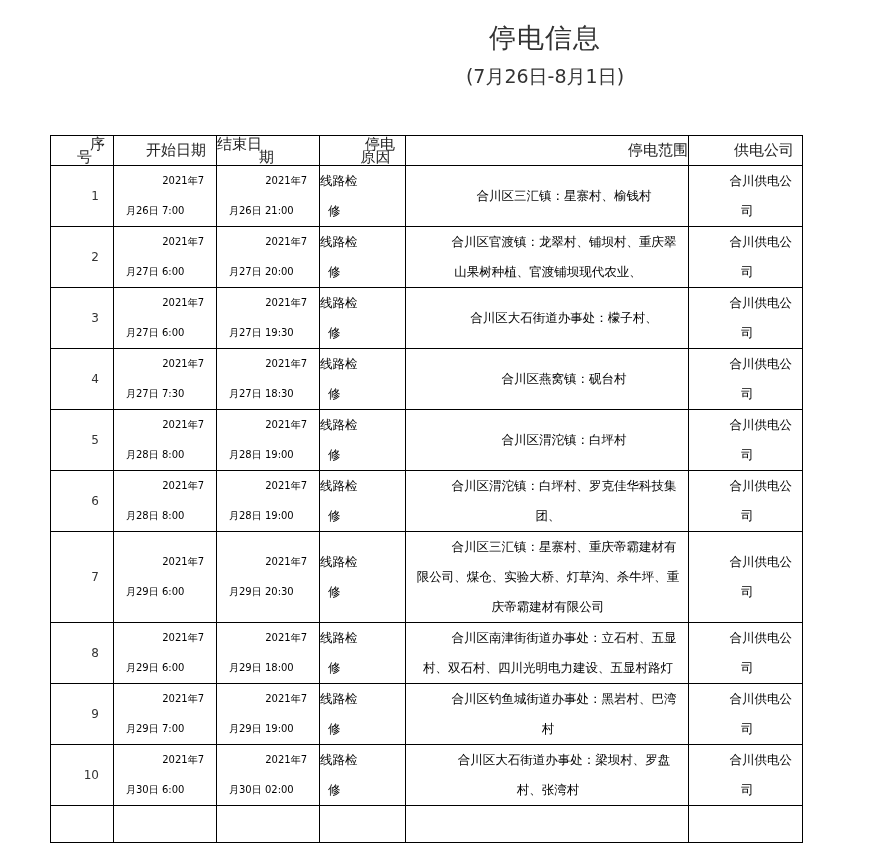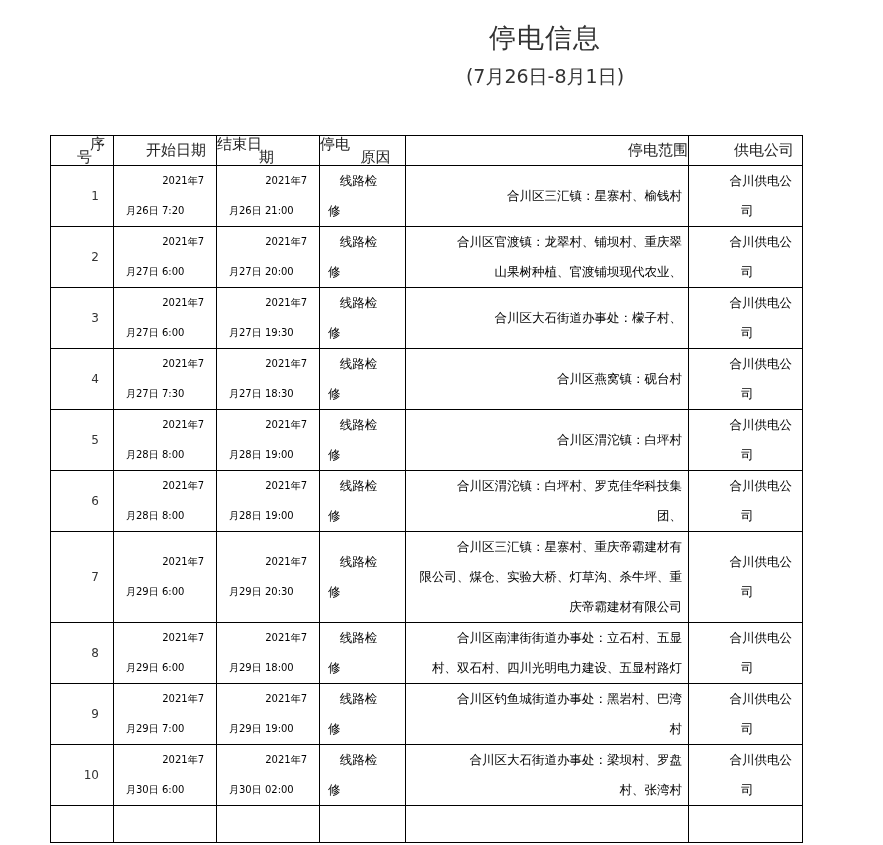--- a/index.html
+++ b/index.html
@@ -25,23 +25,23 @@
     border: 1.5px solid #000; padding: 0; vertical-align: middle;
   }
   th { font-weight: normal; font-size: 15px; color: #222; height: 29px; position: relative; }
   th .hd-wrap { line-height: 13px; font-size: 15px; }
   .h-seq { text-align: right; }
   .seq { text-align: right; padding-right: 14px !important; color: #333; font-size: 12px; }
   .dt { line-height: 30px; font-size: 10px; }
   .dt .l1 { text-align: right; padding-right: 12px; display: block; }
   .dt .l2 { text-align: left; padding-left: 12px; display: block; }
   .rs { line-height: 30px; }
-  .rs .l1 { text-align: center; padding-right: 8px; display: block; }
+  .rs .l1 { text-align: left; padding-right: 8px; display: block; }
   .rs .l2 { text-align: left; padding-left: 8px; display: block; }
-  .scope { line-height: 30px; padding: 0 6px 0 8px !important; text-indent: 32px; text-align: right; }
+  .scope { line-height: 30px; padding: 0 6px 0 8px !important; text-indent: 32px; text-align: center; }
   .comp { line-height: 30px; }
   .comp .l1 { text-align: right; padding-right: 10px; display: block; }
   .comp .l2 { text-align: left; padding-left: 52px; display: block; }
 </style>
 </head>
 <body>
 
 <div class="title">停电信息</div>
 <div class="subtitle">(7月26日-8月1日)</div>
 
@@ -66,38 +66,38 @@
         <div style="text-align:right;padding-right:10px">开始日期</div>
       </th>
       <th>
         <div class="hd-wrap">
           <div style="text-align:left;padding-right:8px">结束日</div>
           <div style="text-align:left;padding-left:42px">期</div>
         </div>
       </th>
       <th>
         <div class="hd-wrap">
-          <div style="text-align:left;padding-right:10px">停电</div>
+          <div style="text-align:right;padding-right:10px">停电</div>
           <div style="text-align:center;padding-left:26px">原因</div>
         </div>
       </th>
       <th>
         <div style="text-align:right">停电范围</div>
       </th>
       <th>
         <div style="text-align:right;padding-right:8px">供电公司</div>
       </th>
     </tr>
   </thead>
   <tbody id="tbody">
       <tr style="height: 59px;">
         <td class="seq">1</td>
         <td class="dt">
           <span class="l1">2021年7</span>
-          <span class="l2">月26日 7:20</span>
+          <span class="l2">月26日 7:00</span>
         </td>
         <td class="dt">
           <span class="l1">2021年7</span>
           <span class="l2">月26日 21:00</span>
         </td>
         <td class="rs">
           <span class="l1">线路检</span>
           <span class="l2">修</span>
         </td>
         <td class="scope">合川区三汇镇：星寨村、榆钱村</td>

